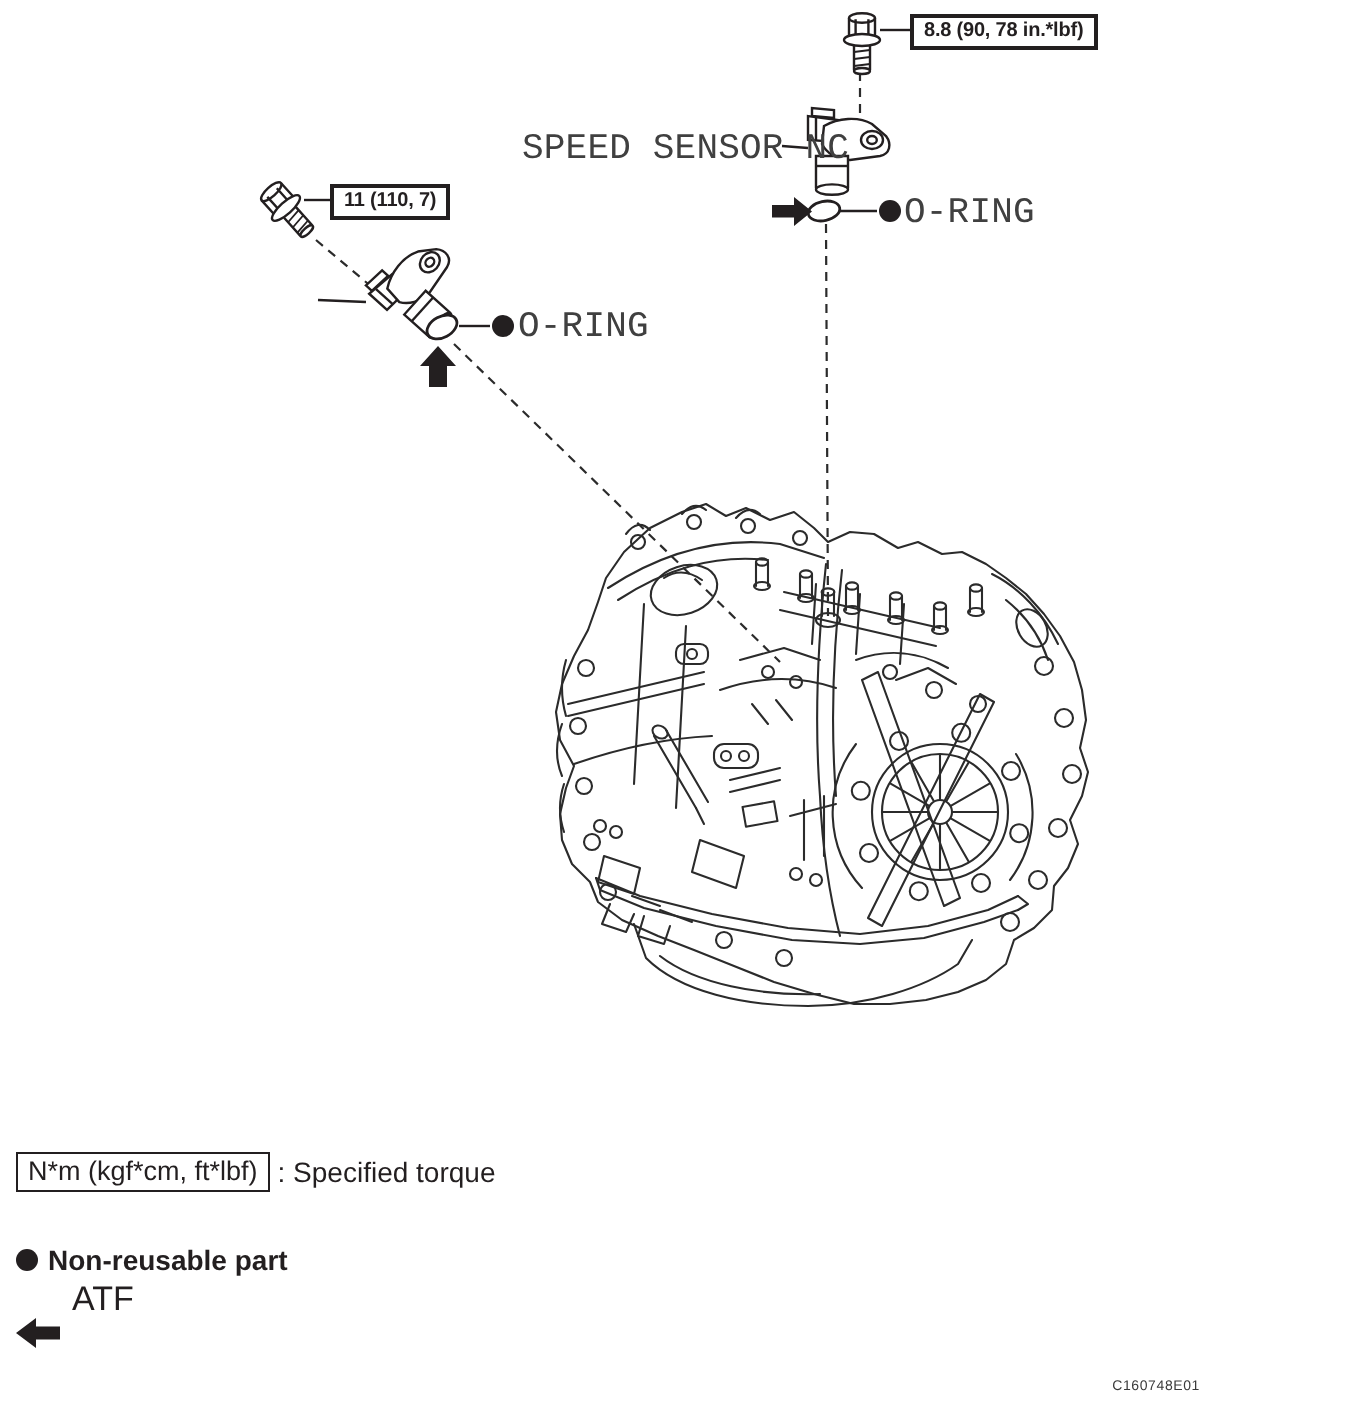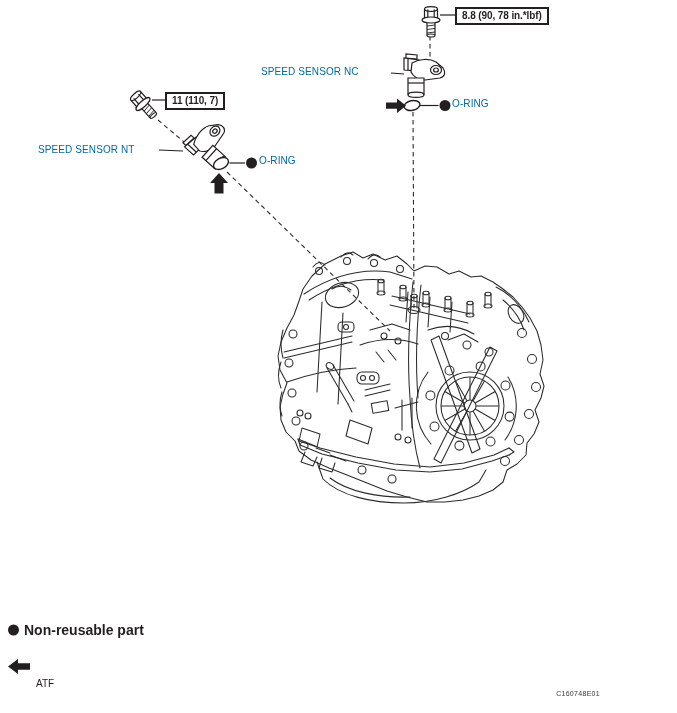--- a/index.html
+++ b/index.html
@@ -7,25 +7,26 @@
     position:relative;
     width:604px;height:713px;
     background:#fff;
     font-family:"Liberation Sans",sans-serif;
     color:#231f20;
     overflow:hidden;
   }
   #art{position:absolute;left:0;top:0;}
   .lbl{
     position:absolute;
-    font-size:10px;
+    font-size:18px;
     line-height:1.1;
     white-space:nowrap;
-    color:#0369a1;
+    color:#404040;
     letter-spacing:0.1px;
+    font-family:Liberation Mono, monospace;
   }
   .tq{
     position:absolute;
     border:2px solid #231f20;
     background:#fff;
     font-size:10px;
     font-weight:bold;
     line-height:1.2;
     padding:1px 5px;
     white-space:nowrap;
@@ -286,22 +287,24 @@
 
     <circle cx="13.5" cy="630" r="5.5" fill="#231f20"></circle>
     <path fill="#231f20" d="M8,666.5 L18,659 V663.2 H30 V669.8 H18 V674 Z"></path>
   </svg>
 
   <div class="tq" style="left:455px;top:7px;">8.8 (90, 78 in.*lbf)</div>
   <div class="lbl" style="left:261px;top:66px;">SPEED SENSOR NC</div>
   <div class="lbl" style="left:452px;top:98px;">O-RING</div>
 
   <div class="tq" style="left:165px;top:92px;">11 (110, 7)</div>
-  <div class="lbl" style="left:38px;top:144px;">SPEED SENSOR NT</div>
   <div class="lbl" style="left:259px;top:155px;">O-RING</div>
 
+  <div class="legend-row" style="left:8px;top:576px;">
+    <span class="legend-box">N*m (kgf*cm, ft*lbf)</span><span class="legend-rest">: Specified torque</span>
+  </div>
 
   <div class="legend-row" style="left:24px;top:622px;font-size:14px;font-weight:bold;">Non-reusable part</div>
 
-  <div class="legend-row" style="left:36px;top:678px;font-size:10px;">ATF</div>
+  <div class="legend-row" style="left:36px;top:640px;font-size:17px;">ATF</div>
 
   <div class="fig-code">C160748E01</div>
 </div>
 
 </body></html>

